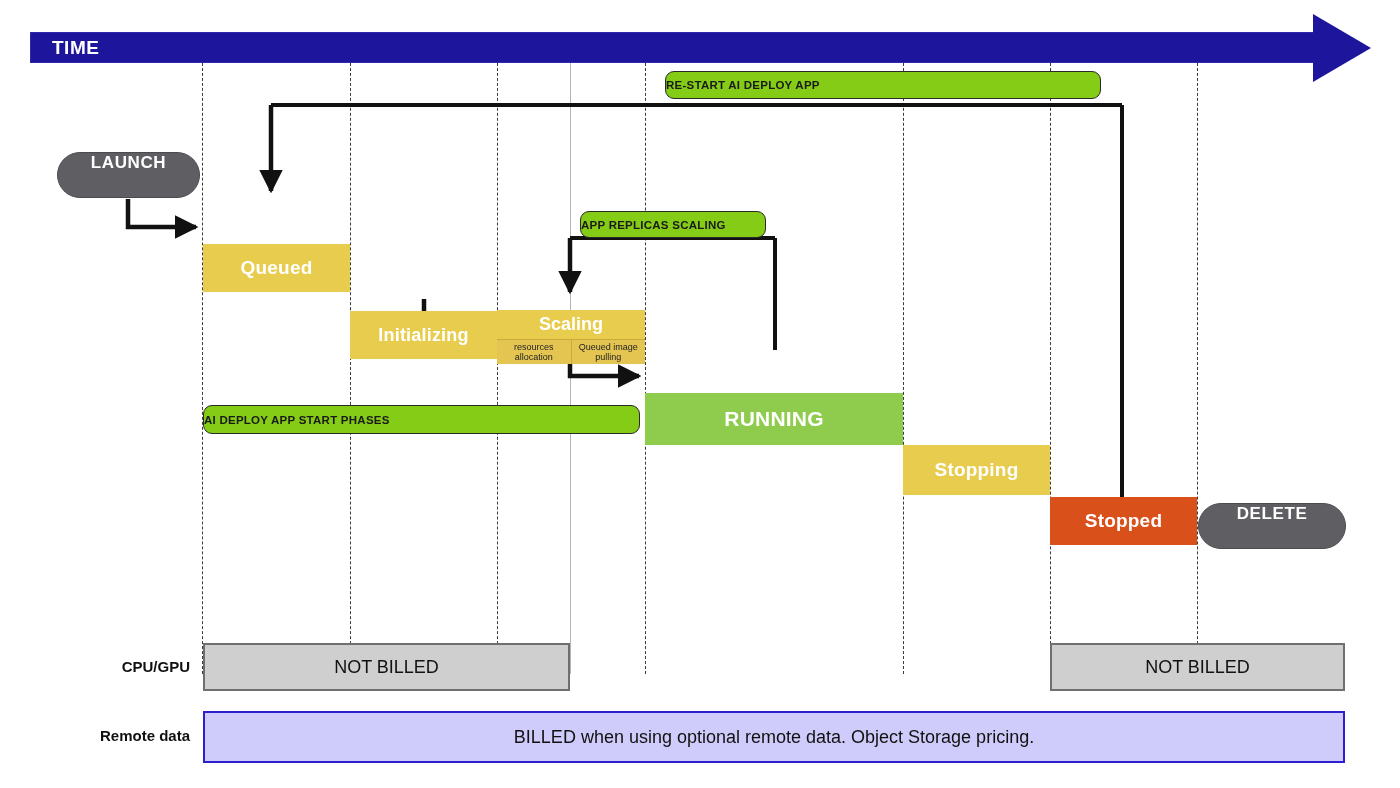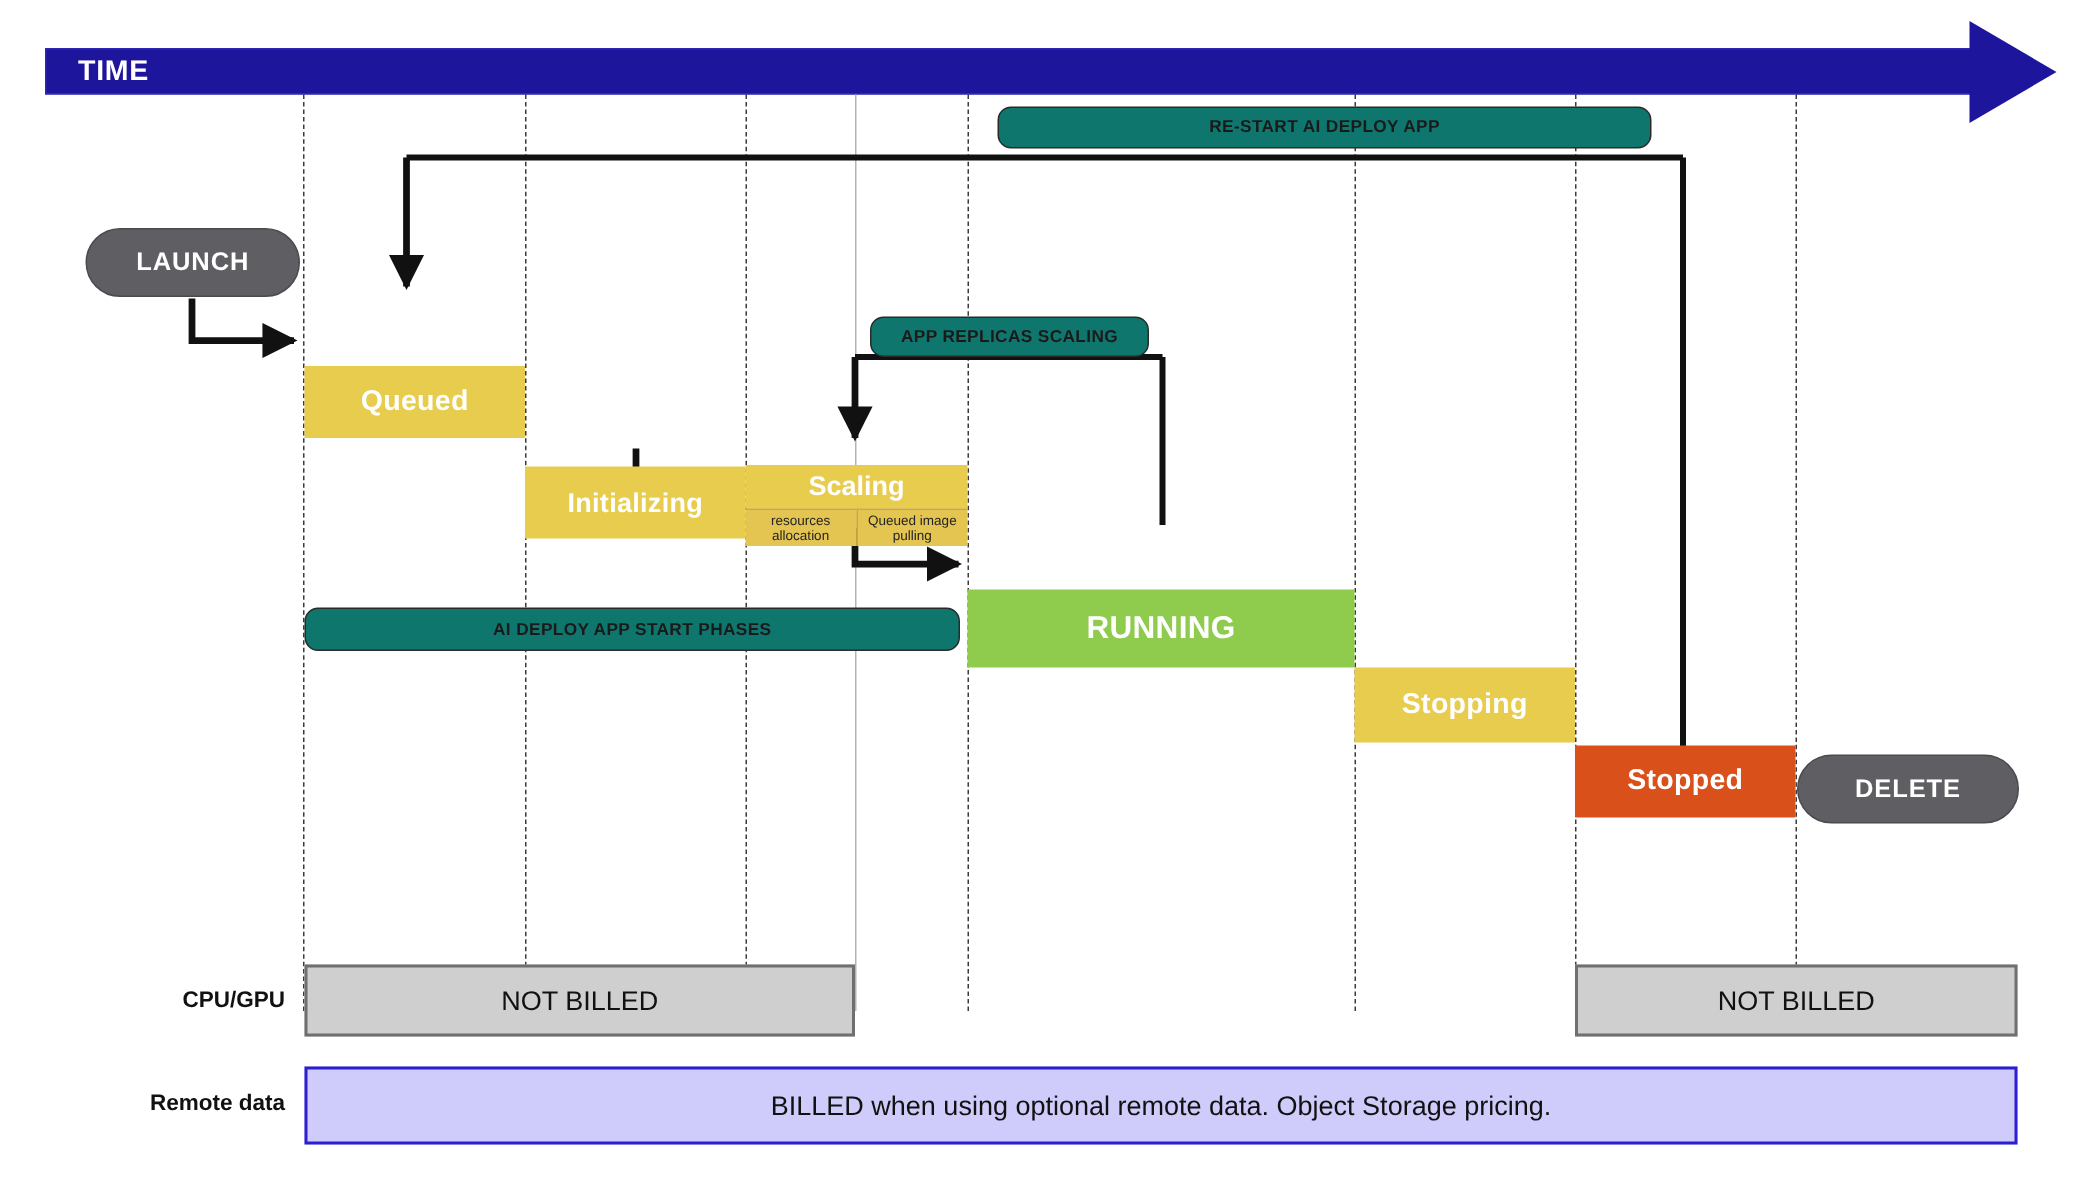--- a/index.html
+++ b/index.html
@@ -106,33 +106,31 @@
   .pill {
     position: absolute;
     background: #5e5e63;
     border: 1.5px solid #4a4a4f;
     border-radius: 24px;
     color: #ffffff;
     font-weight: bold;
     font-size: 17px;
     letter-spacing: .6px;
     display: flex;
-    align-items: center;
     justify-content: center;
   }
 
   
   .callout {
     position: absolute;
-    background: #0f766e;
+    background: #84cc16;
     border: 1.6px solid #2a2a2a;
     border-radius: 9px;
     display: flex;
     align-items: center;
-    justify-content: center;
     color: #1a1a1a;
     font-size: 11.5px;
     font-weight: bold;
     letter-spacing: .25px;
     z-index: 6;
   }
 
   
   .row-label {
     position: absolute;

